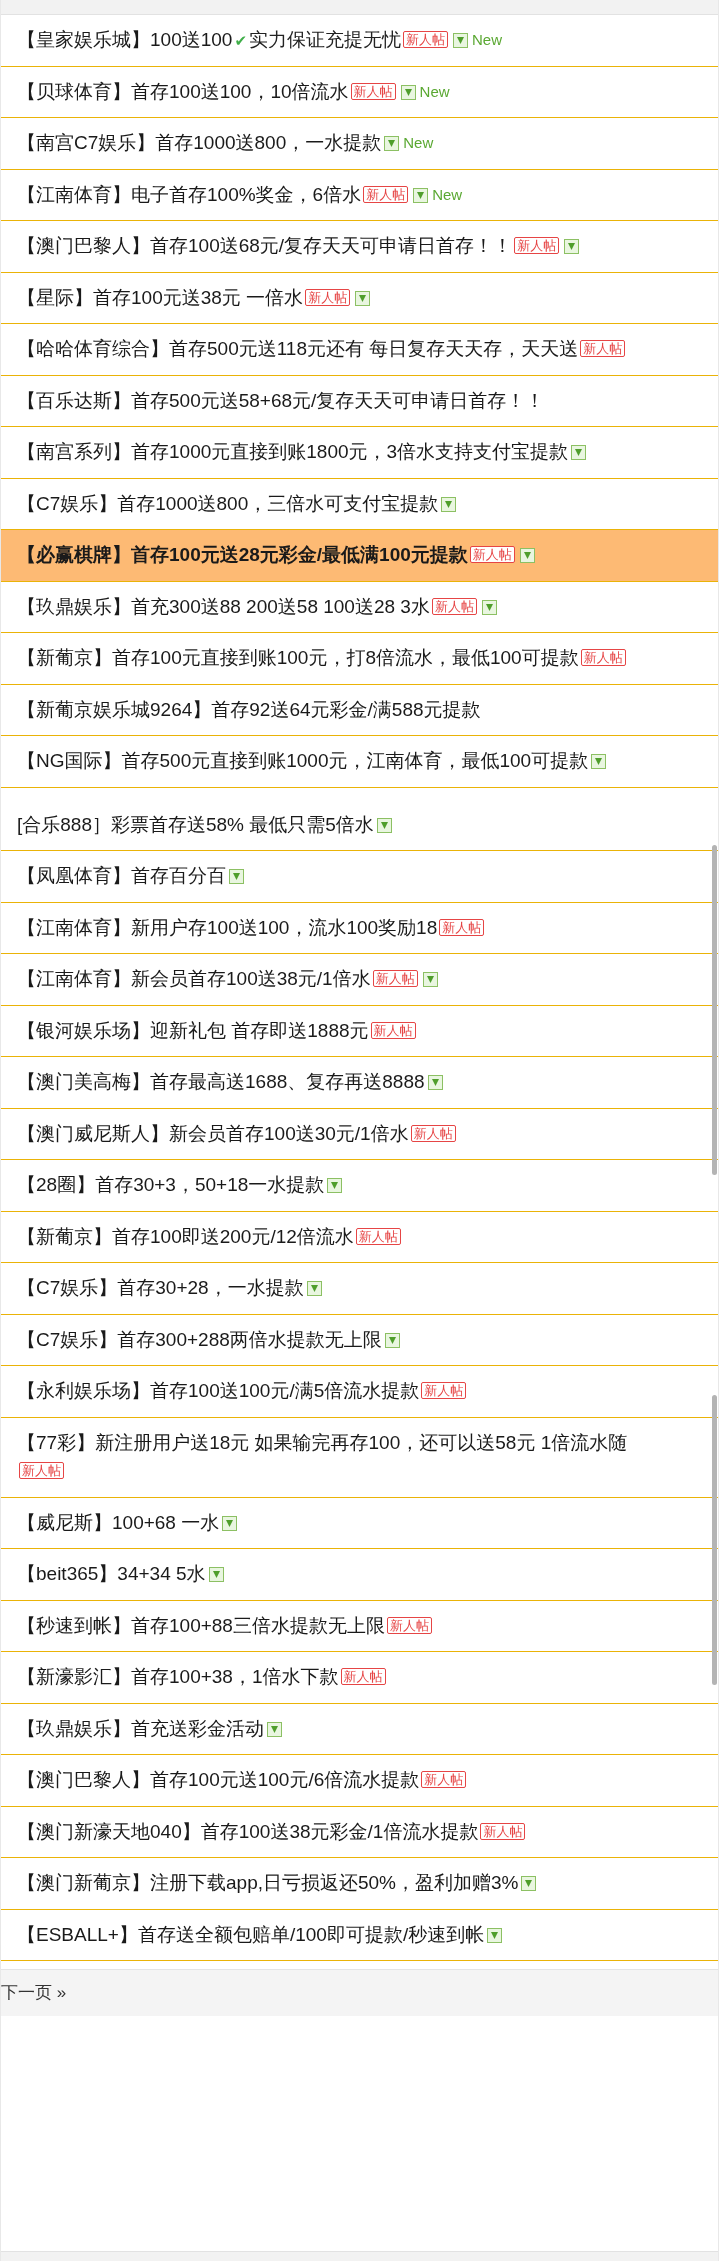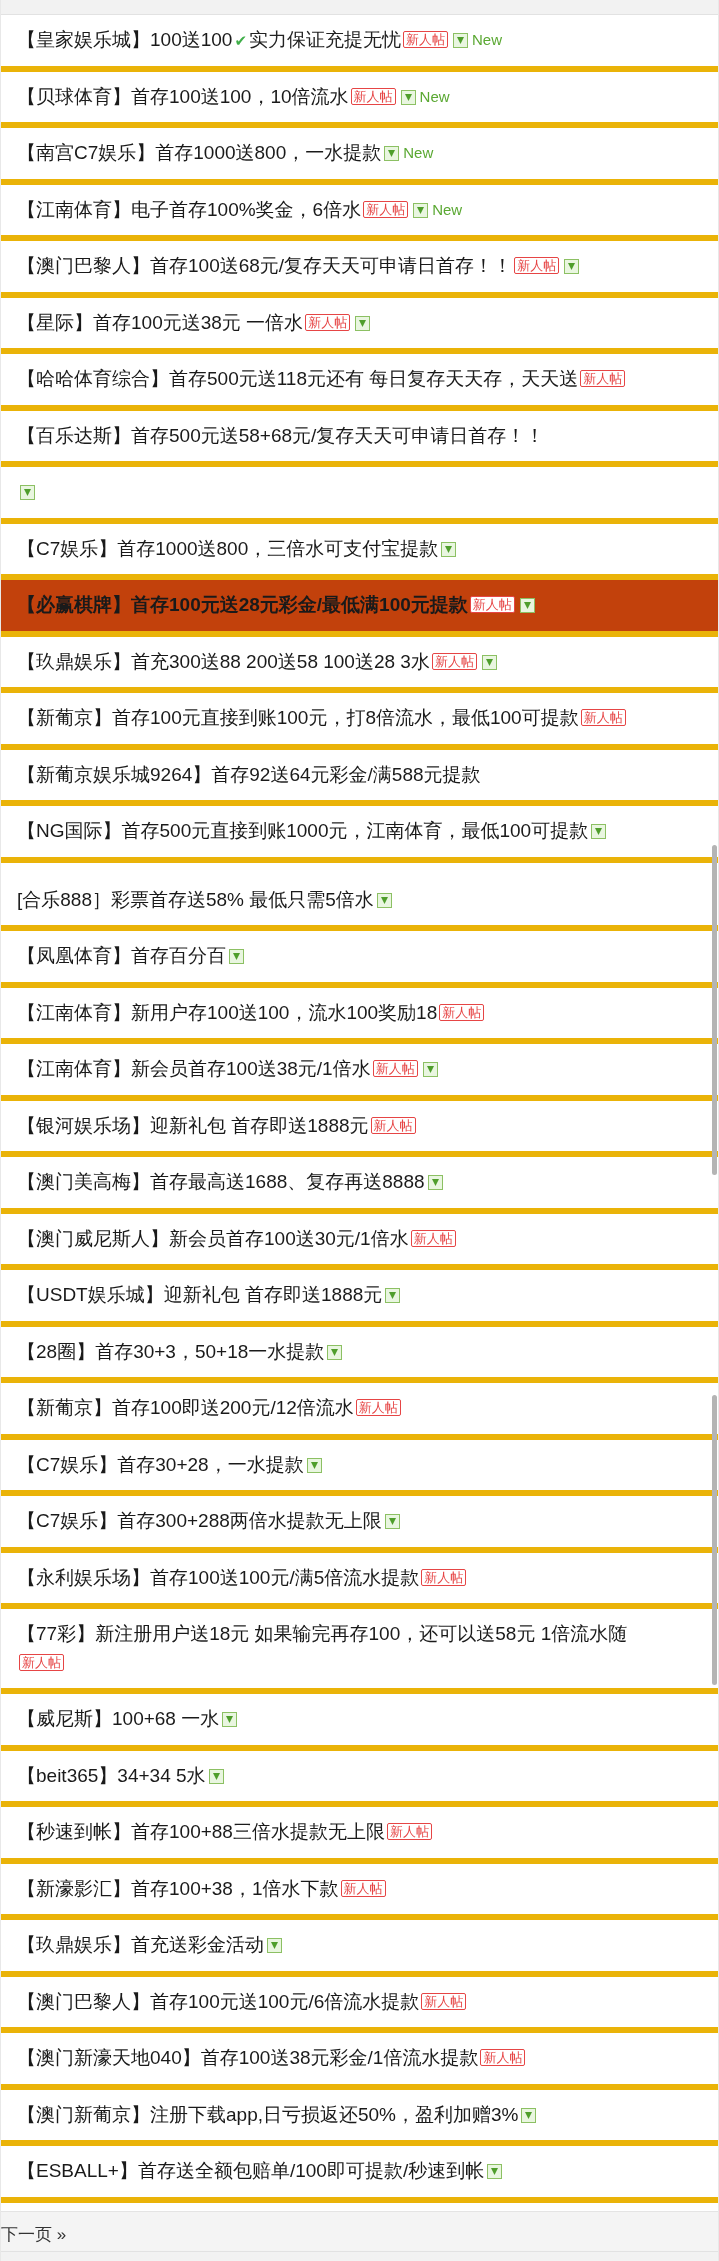--- a/index.html
+++ b/index.html
@@ -25,31 +25,31 @@
   .topbar {
     height: 14px;
     background: #f2f2f2;
     border-bottom: 1px solid #e2e2e2;
   }
   .list {
     padding: 0;
     margin: 0;
   }
   .row {
-    border-bottom: 6px solid #eab308;
+    border-bottom: 1px solid #eab308;
     padding: 11px 14px 11px 16px;
     font-size: 19px;
     line-height: 1.5;
     color: #222;
     display: block;
     position: relative;
     min-height: 22px;
   }
   .row.highlight {
-    background: #c2410c;
+    background: #fdba74;
   }
   .row.spacer {
     border-bottom: none;
     height: 12px;
     padding: 0;
     min-height: 0;
   }
   .title {
     color: #1a1a1a;
     text-decoration: none;
@@ -159,21 +159,21 @@
       <div class="row"><a class="title" href="#">【澳门巴黎人】首存100送68元/复存天天可申请日首存！！</a><span class="tag-new">新人帖</span><span class="icon-attach"><svg width="15" height="15" viewBox="0 0 15 15">
             <rect x="0.5" y="0.5" width="14" height="14" fill="#e9f6e0" stroke="#8cc063"></rect>
             <path d="M4 4 H11 L7.5 11 Z" fill="#4f9e2c"></path>
           </svg></span></div>
       <div class="row"><a class="title" href="#">【星际】首存100元送38元 一倍水</a><span class="tag-new">新人帖</span><span class="icon-attach"><svg width="15" height="15" viewBox="0 0 15 15">
             <rect x="0.5" y="0.5" width="14" height="14" fill="#e9f6e0" stroke="#8cc063"></rect>
             <path d="M4 4 H11 L7.5 11 Z" fill="#4f9e2c"></path>
           </svg></span></div>
       <div class="row"><a class="title" href="#">【哈哈体育综合】首存500元送118元还有 每日复存天天存，天天送</a><span class="tag-new">新人帖</span></div>
       <div class="row"><a class="title" href="#">【百乐达斯】首存500元送58+68元/复存天天可申请日首存！！</a></div>
-      <div class="row"><span class="icon-attach"><svg width="15" height="15" viewBox="0 0 15 15">
+      <div class="row"><a class="title" href="#">【南宫系列】首存1000元直接到账1800元，3倍水支持支付宝提款</a><span class="icon-attach"><svg width="15" height="15" viewBox="0 0 15 15">
             <rect x="0.5" y="0.5" width="14" height="14" fill="#e9f6e0" stroke="#8cc063"></rect>
             <path d="M4 4 H11 L7.5 11 Z" fill="#4f9e2c"></path>
           </svg></span></div>
       <div class="row"><a class="title" href="#">【C7娱乐】首存1000送800，三倍水可支付宝提款</a><span class="icon-attach"><svg width="15" height="15" viewBox="0 0 15 15">
             <rect x="0.5" y="0.5" width="14" height="14" fill="#e9f6e0" stroke="#8cc063"></rect>
             <path d="M4 4 H11 L7.5 11 Z" fill="#4f9e2c"></path>
           </svg></span></div>
       <div class="row highlight"><a class="title" href="#" style="font-weight: bold;">【必赢棋牌】首存100元送28元彩金/最低满100元提款</a><span class="tag-new">新人帖</span><span class="icon-attach"><svg width="15" height="15" viewBox="0 0 15 15">
             <rect x="0.5" y="0.5" width="14" height="14" fill="#e9f6e0" stroke="#8cc063"></rect>
             <path d="M4 4 H11 L7.5 11 Z" fill="#4f9e2c"></path>
@@ -201,24 +201,20 @@
       <div class="row"><a class="title" href="#">【江南体育】新会员首存100送38元/1倍水</a><span class="tag-new">新人帖</span><span class="icon-attach"><svg width="15" height="15" viewBox="0 0 15 15">
             <rect x="0.5" y="0.5" width="14" height="14" fill="#e9f6e0" stroke="#8cc063"></rect>
             <path d="M4 4 H11 L7.5 11 Z" fill="#4f9e2c"></path>
           </svg></span></div>
       <div class="row"><a class="title" href="#">【银河娱乐场】迎新礼包 首存即送1888元</a><span class="tag-new">新人帖</span></div>
       <div class="row"><a class="title" href="#">【澳门美高梅】首存最高送1688、复存再送8888</a><span class="icon-attach"><svg width="15" height="15" viewBox="0 0 15 15">
             <rect x="0.5" y="0.5" width="14" height="14" fill="#e9f6e0" stroke="#8cc063"></rect>
             <path d="M4 4 H11 L7.5 11 Z" fill="#4f9e2c"></path>
           </svg></span></div>
       <div class="row"><a class="title" href="#">【澳门威尼斯人】新会员首存100送30元/1倍水</a><span class="tag-new">新人帖</span></div>
-      <div class="row"><a class="title" href="#">【USDT娱乐城】迎新礼包 首存即送1888元</a><span class="icon-attach"><svg width="15" height="15" viewBox="0 0 15 15">
-            <rect x="0.5" y="0.5" width="14" height="14" fill="#e9f6e0" stroke="#8cc063"></rect>
-            <path d="M4 4 H11 L7.5 11 Z" fill="#4f9e2c"></path>
-          </svg></span></div>
       <div class="row"><a class="title" href="#">【28圈】首存30+3，50+18一水提款</a><span class="icon-attach"><svg width="15" height="15" viewBox="0 0 15 15">
             <rect x="0.5" y="0.5" width="14" height="14" fill="#e9f6e0" stroke="#8cc063"></rect>
             <path d="M4 4 H11 L7.5 11 Z" fill="#4f9e2c"></path>
           </svg></span></div>
       <div class="row"><a class="title" href="#">【新葡京】首存100即送200元/12倍流水</a><span class="tag-new">新人帖</span></div>
       <div class="row"><a class="title" href="#">【C7娱乐】首存30+28，一水提款</a><span class="icon-attach"><svg width="15" height="15" viewBox="0 0 15 15">
             <rect x="0.5" y="0.5" width="14" height="14" fill="#e9f6e0" stroke="#8cc063"></rect>
             <path d="M4 4 H11 L7.5 11 Z" fill="#4f9e2c"></path>
           </svg></span></div>
       <div class="row"><a class="title" href="#">【C7娱乐】首存300+288两倍水提款无上限</a><span class="icon-attach"><svg width="15" height="15" viewBox="0 0 15 15">

